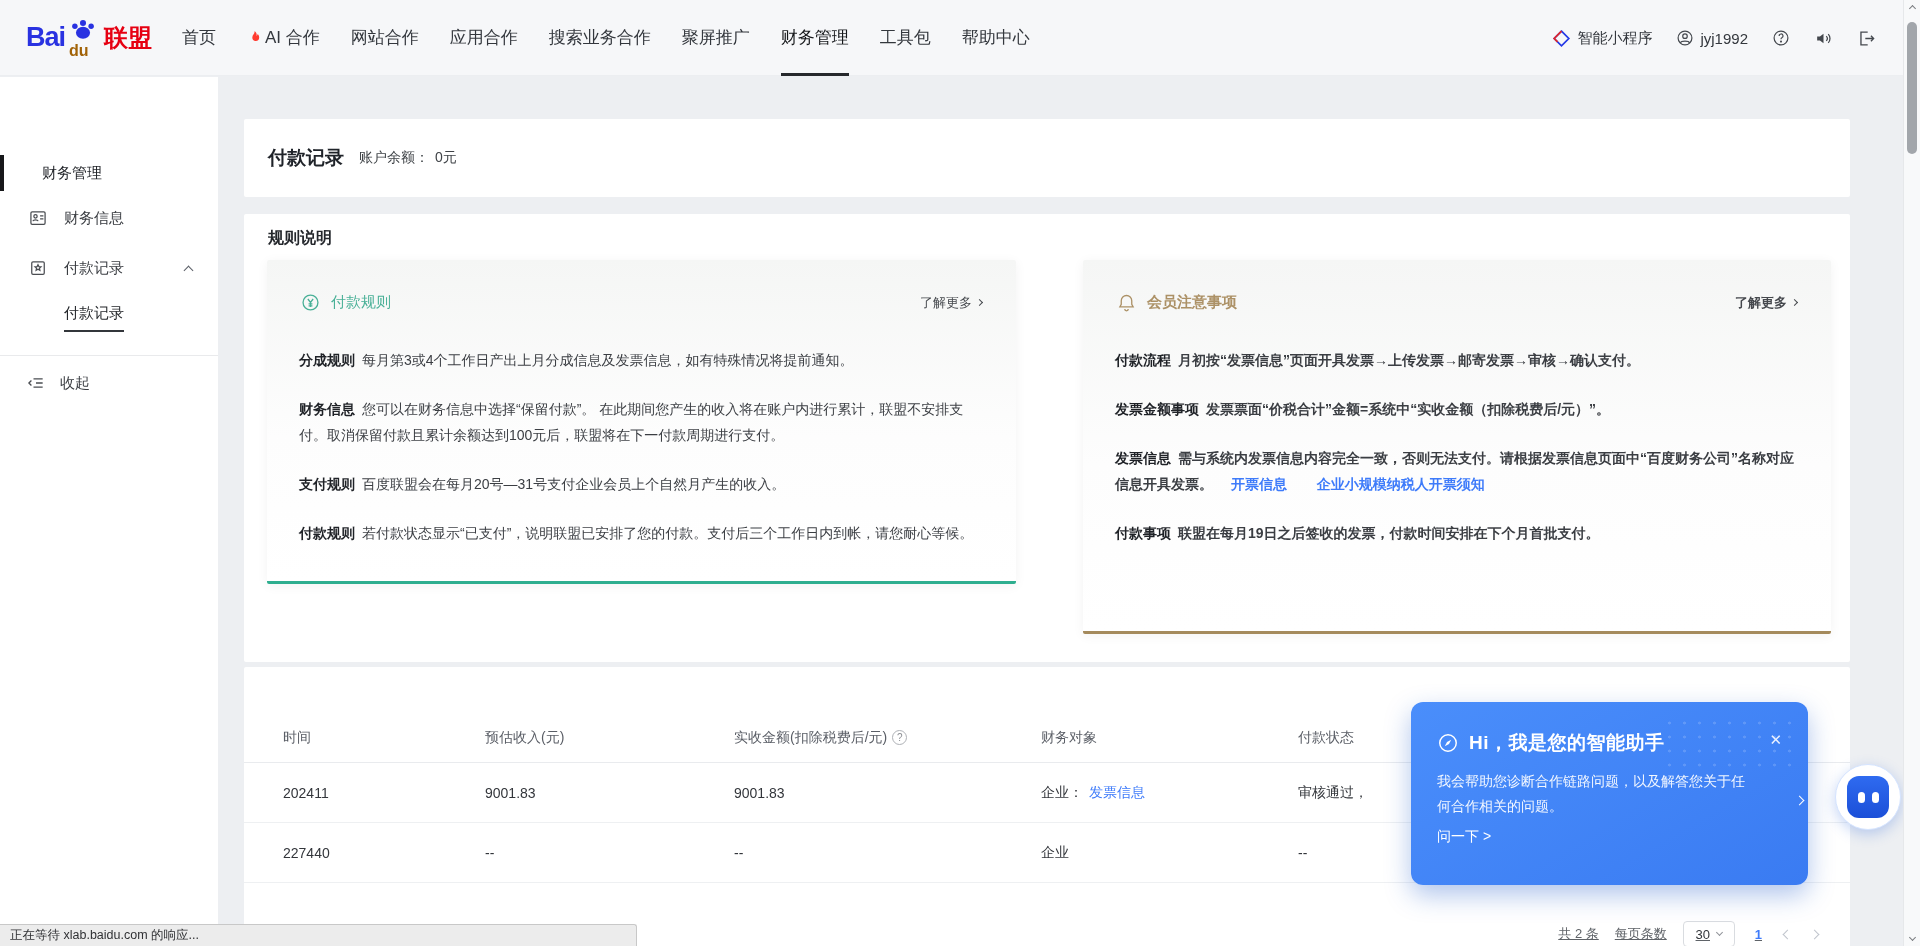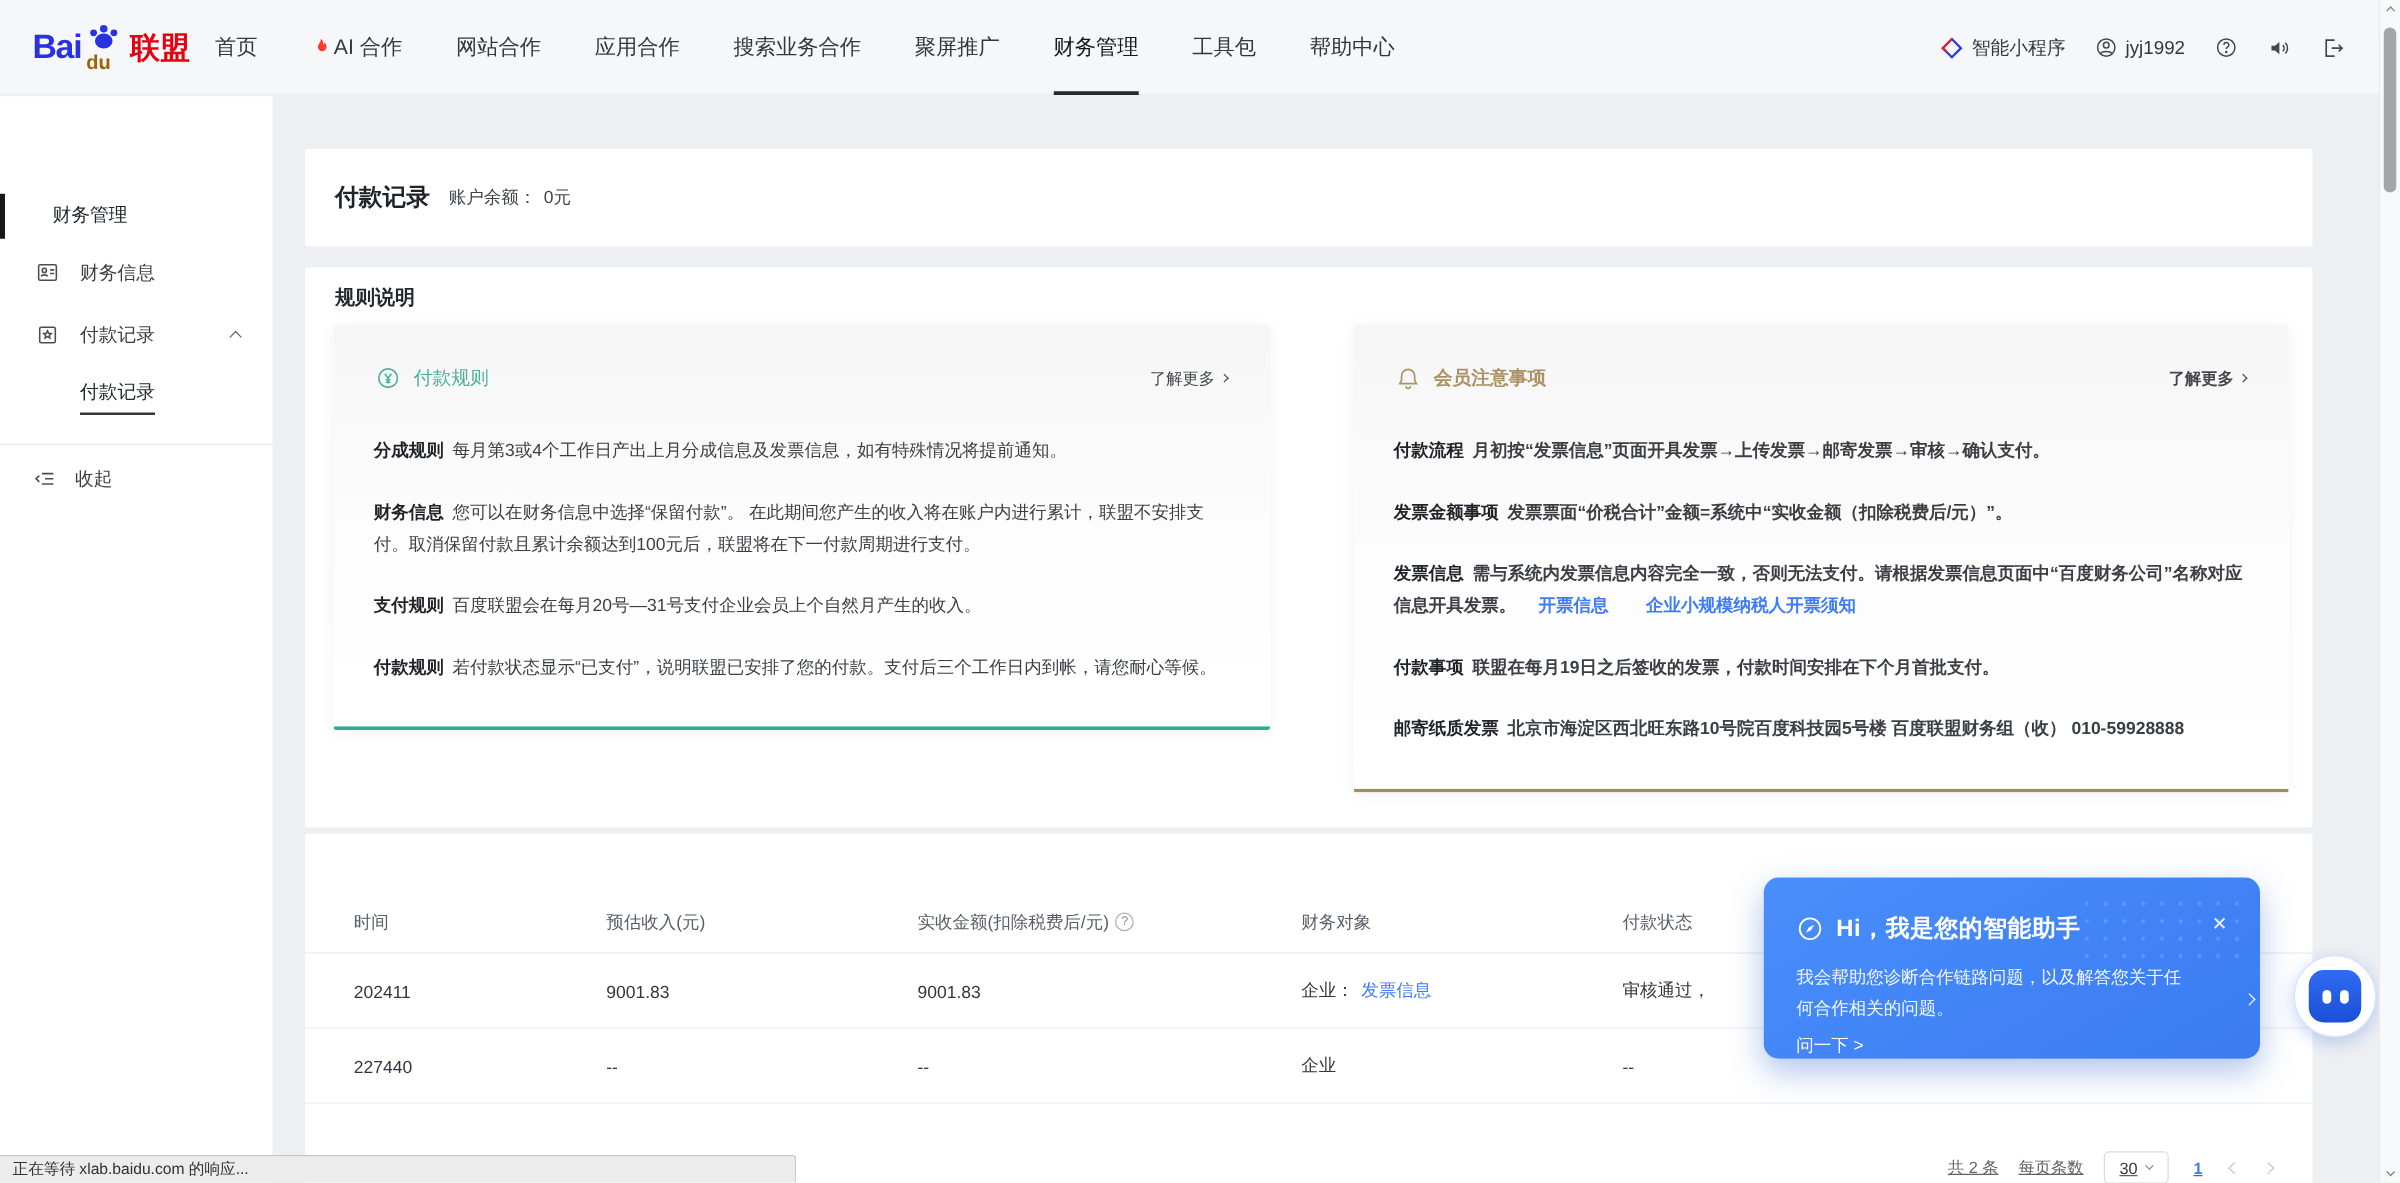--- a/index.html
+++ b/index.html
@@ -8,21 +8,21 @@
 
 
 .navbar{position:absolute;top:0;left:0;width:1920px;height:76px;background:#f6f7f9;
   border-bottom:1px solid #eceef1;display:flex;align-items:center;z-index:10;}
 .logo{display:flex;align-items:center;margin-left:26px;cursor:pointer;}
 .logo-bai{color:#2932e1;font-weight:bold;font-size:27px;letter-spacing:-1px;}
 .logo-paw{position:relative;width:34px;height:44px;margin:0 2px 0 1px;}
 .logo-paw svg{position:absolute;top:0;left:4px;}
 .logo-du{position:absolute;left:3px;bottom:0;color:#a16207;font-weight:bold;font-size:16px;}
 .logo-union{color:#e60012;font-weight:bold;font-size:24px;margin-left:2px;text-align:right;}
-.nav-items{display:flex;gap:43px;margin-left:20px;height:76px;}
+.nav-items{display:flex;gap:31px;margin-left:30px;height:76px;}
 .nav-item{display:flex;align-items:center;position:relative;font-size:17px;color:#33373d;cursor:pointer;}
 .nav-item.active{color:#141619;}
 .nav-item.active::after{content:'';position:absolute;left:0;right:0;bottom:0;height:3px;background:#26282c;}
 .nav-item .flame{margin-right:3px;}
 .nav-right{position:absolute;right:44px;top:0;height:76px;display:flex;align-items:center;gap:24px;
   font-size:15px;color:#33373d;}
 .nav-right .entry{display:flex;align-items:center;gap:6px;cursor:pointer;}
 .icon-btn{cursor:pointer;display:flex;align-items:center;}
 
 
@@ -88,21 +88,21 @@
 
 .chev{display:inline-block;width:7px;height:7px;border-right:1.6px solid currentColor;
   border-top:1.6px solid currentColor;}
 .chev.right{transform:rotate(45deg);}
 .chev.left{transform:rotate(-135deg);}
 .chev.up{transform:rotate(-45deg);}
 .chev.down{transform:rotate(135deg);}
 .chev.sm{width:5px;height:5px;}
 
 
-.assistant{position:absolute;left:1411px;top:702px;width:397px;height:145px;border-radius:12px;
+.assistant{position:absolute;left:1411px;top:702px;width:397px;height:183px;border-radius:12px;
   background:linear-gradient(150deg,#4a8efb 0%,#3a7bf2 100%);
   box-shadow:0 10px 26px rgba(30,90,200,.35);color:#fff;z-index:50;}
 .assistant::before{content:'';position:absolute;right:16px;top:14px;width:130px;height:56px;
   background-image:radial-gradient(rgba(255,255,255,.35) 1.5px,transparent 1.7px);
   background-size:15px 14px;opacity:.45;}
 .as-head{display:flex;align-items:center;padding:28px 24px 0 26px;}
 .as-title{font-size:19px;font-weight:bold;margin-left:10px;letter-spacing:.5px;}
 .as-close{position:absolute;top:30px;right:26px;font-size:15px;color:#eaf1ff;cursor:pointer;line-height:1;}
 .as-body{margin-top:13px;padding:0 26px;width:373px;font-size:14px;line-height:25px;color:#f2f7ff;}
 .as-cta{margin-top:9px;padding:0 26px;font-size:14px;color:#fff;cursor:pointer;}
@@ -307,21 +307,20 @@
     </div>
     <div class="rule-body">
       <p class="rule-item"><b>付款流程</b><span>月初按“发票信息”页面开具发票→上传发票→邮寄发票→审核→确认支付。</span></p>
       <p class="rule-item"><b>发票金额事项</b><span>发票票面“价税合计”金额=系统中“实收金额（扣除税费后/元）”。</span></p>
       <p class="rule-item">
         <b>发票信息</b><span>需与系统内发票信息内容完全一致，否则无法支付。请根据发票信息页面中“百度财务公司”名称对应信息开具发票。</span>
         <a class="link">开票信息</a>
         <a class="link">企业小规模纳税人开票须知</a>
       </p>
       <p class="rule-item"><b>付款事项</b><span>联盟在每月19日之后签收的发票，付款时间安排在下个月首批支付。</span></p>
-      <p class="rule-item"><b>邮寄纸质发票</b><span>北京市海淀区西北旺东路10号院百度科技园5号楼 百度联盟财务组（收） 010-59928888</span></p>
     </div>
   </div>
 </div>
 
 <div class="card card-table">
   <div class="tbl-head">
     <span class="c1">时间</span>
     <span class="c2">预估收入(元)</span>
     <span class="c3">
       <span>实收金额(扣除税费后/元)</span>

